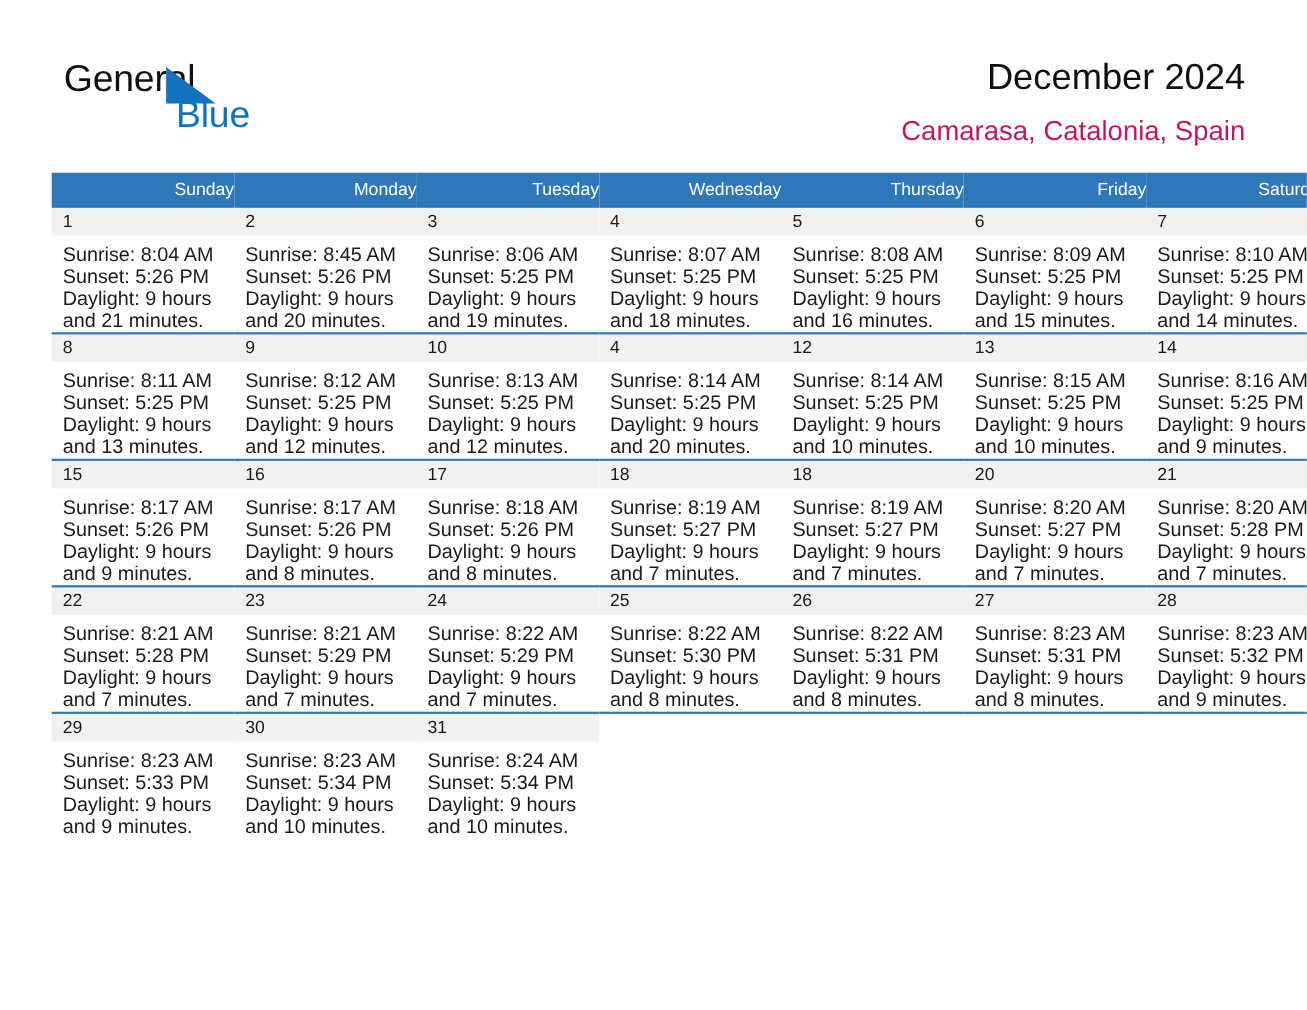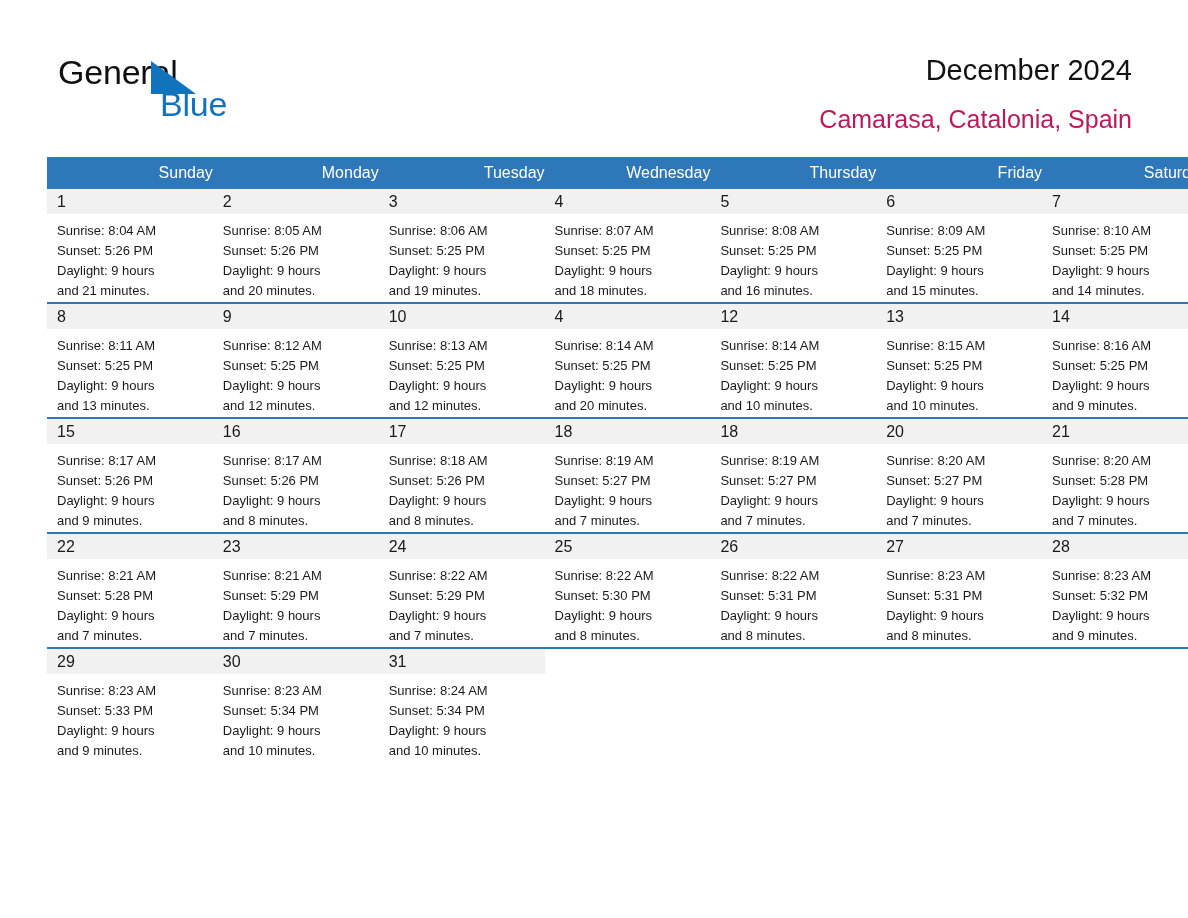--- a/index.html
+++ b/index.html
@@ -66,21 +66,21 @@
     margin-left: 30px;
   }
 
   .title-block {
     position: absolute;
     right: 56px;
     top: 44px;
     text-align: right;
   }
   .cal-title {
-    font-size: 29px;
+    font-size: 33px;
     line-height: 52px;
     font-weight: normal;
     color: #111111;
     margin: 0;
     white-space: nowrap;
   }
   .cal-subtitle {
     font-size: 25px;
     line-height: 34px;
     font-weight: normal;
@@ -126,21 +126,21 @@
     background: #f1f1f1;
     height: 25px;
     font-size: 16px;
     line-height: 25px;
     padding-left: 10px;
     color: #1a1a1a;
     box-sizing: border-box;
   }
   .cell-body {
     padding: 7px 6px 0 10px;
-    font-size: 13px;
+    font-size: 18px;
     line-height: 20px;
     color: #1a1a1a;
   }
   .cell-body div {
     white-space: nowrap;
   }
   td.empty .daynum-strip {
     background: #ffffff;
   }
 </style>
@@ -183,21 +183,21 @@
             <div class="cell-body">
               <div>Sunrise: 8:04 AM</div>
               <div>Sunset: 5:26 PM</div>
               <div>Daylight: 9 hours</div>
               <div>and 21 minutes.</div>
             </div>
           </td>
           <td class="">
             <div class="daynum-strip">2</div>
             <div class="cell-body">
-              <div>Sunrise: 8:05 AM</div>
+              <div>Sunrise: 8:45 AM</div>
               <div>Sunset: 5:26 PM</div>
               <div>Daylight: 9 hours</div>
               <div>and 20 minutes.</div>
             </div>
           </td>
           <td class="">
             <div class="daynum-strip">3</div>
             <div class="cell-body">
               <div>Sunrise: 8:06 AM</div>
               <div>Sunset: 5:25 PM</div>

